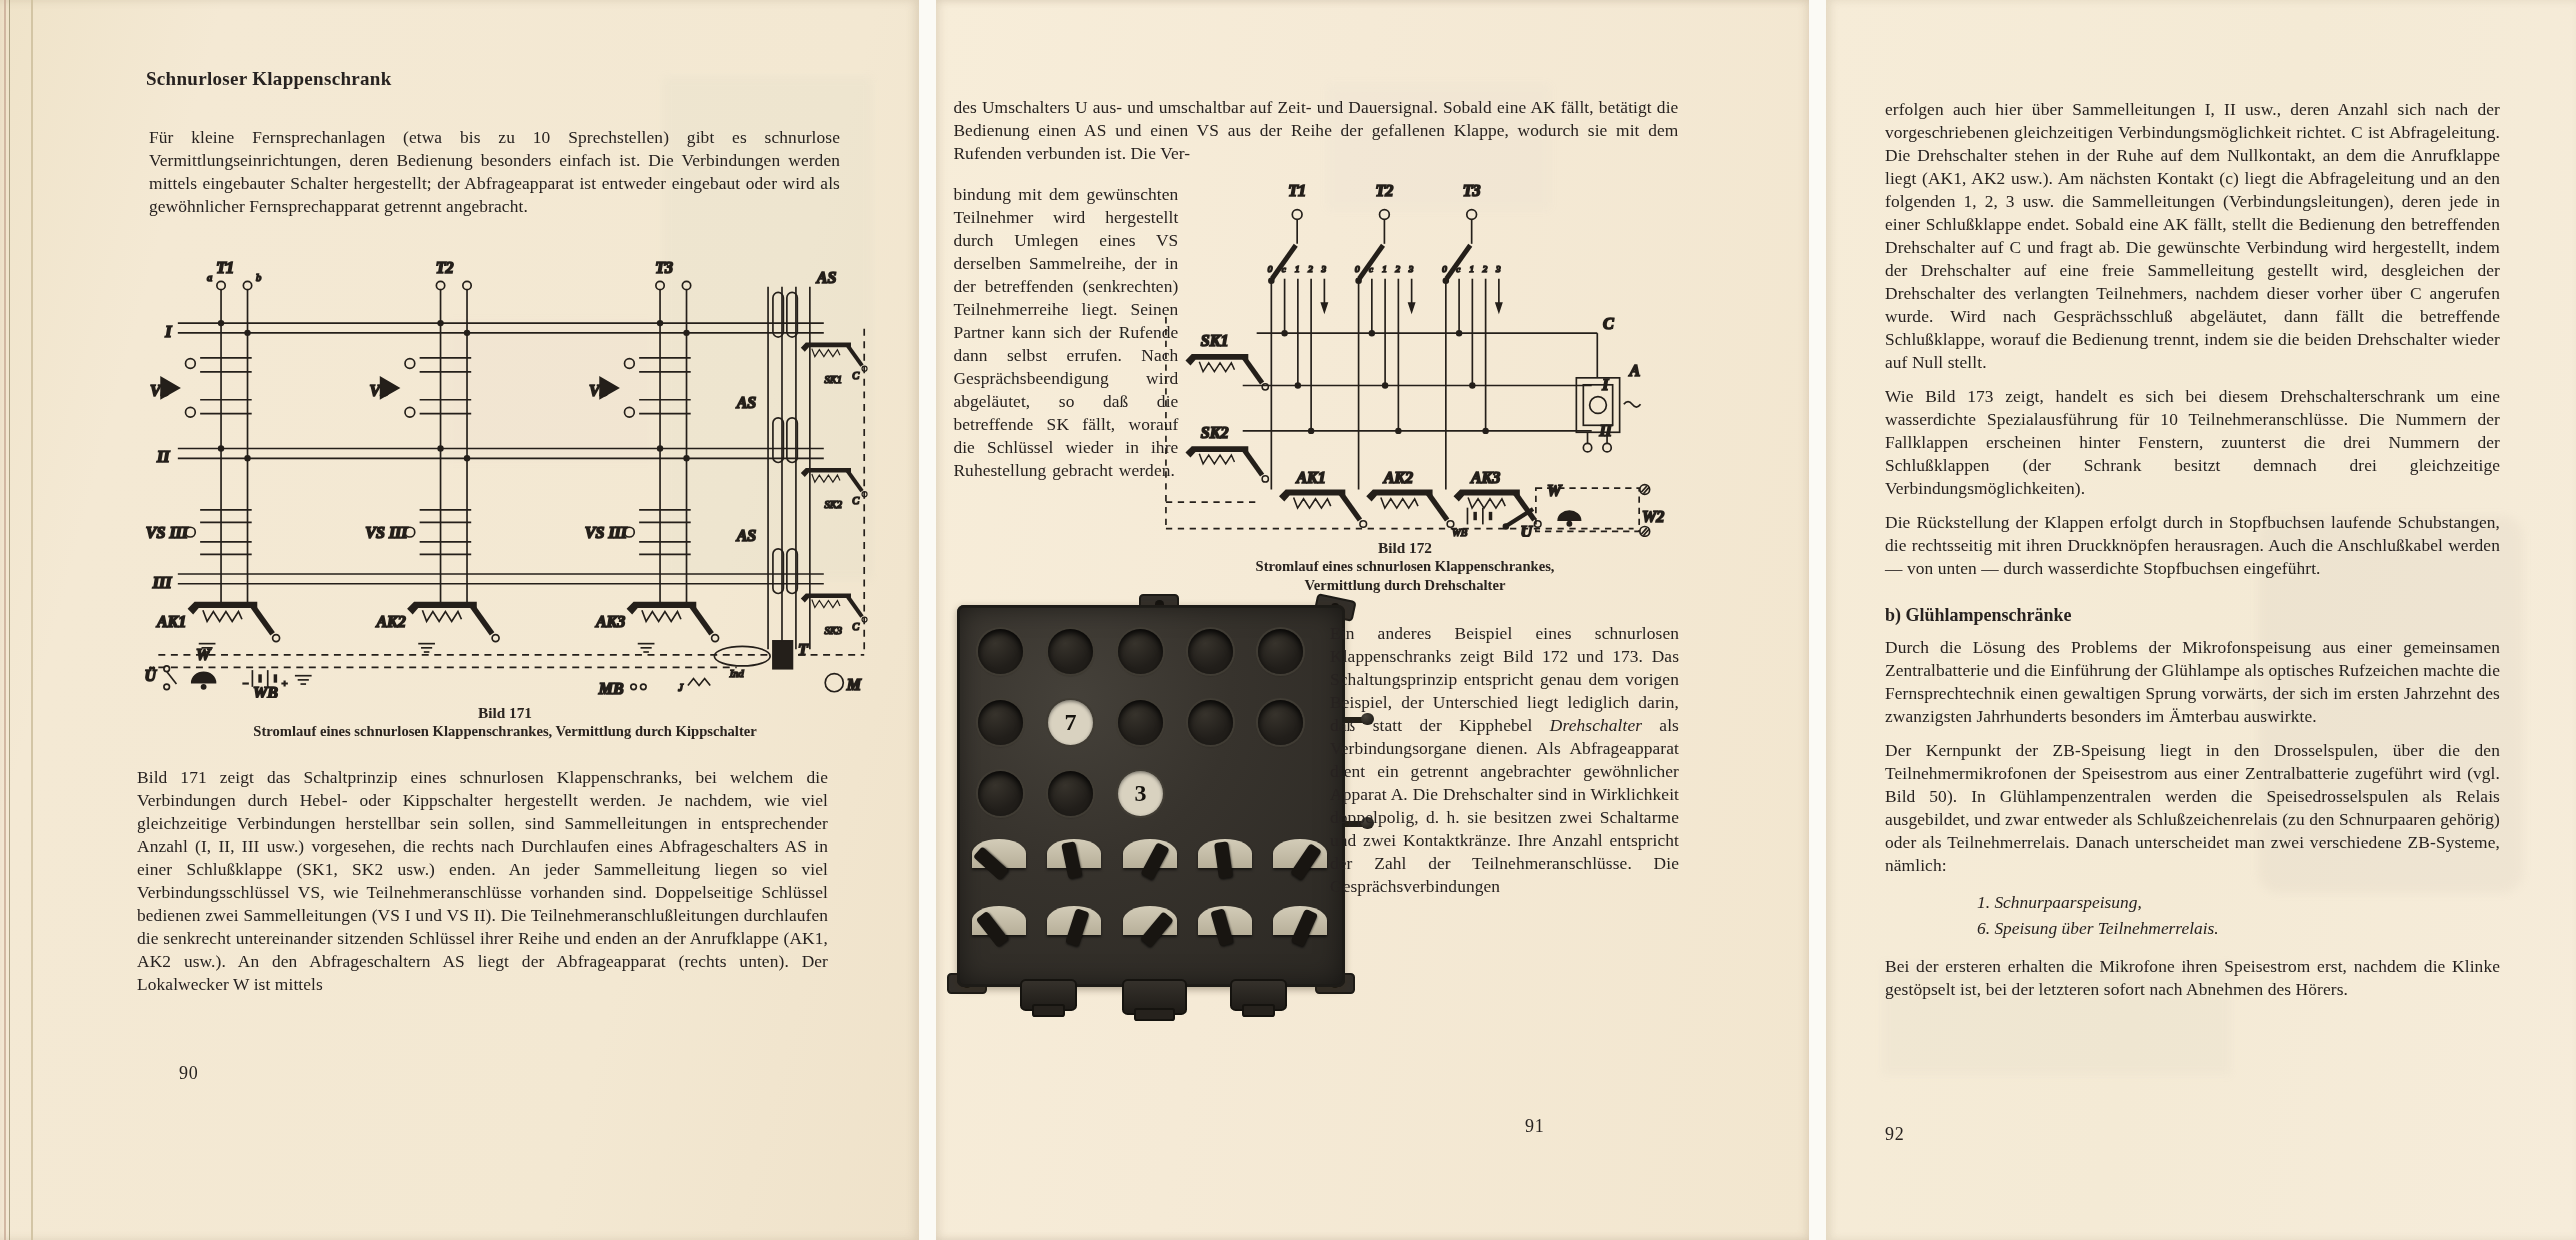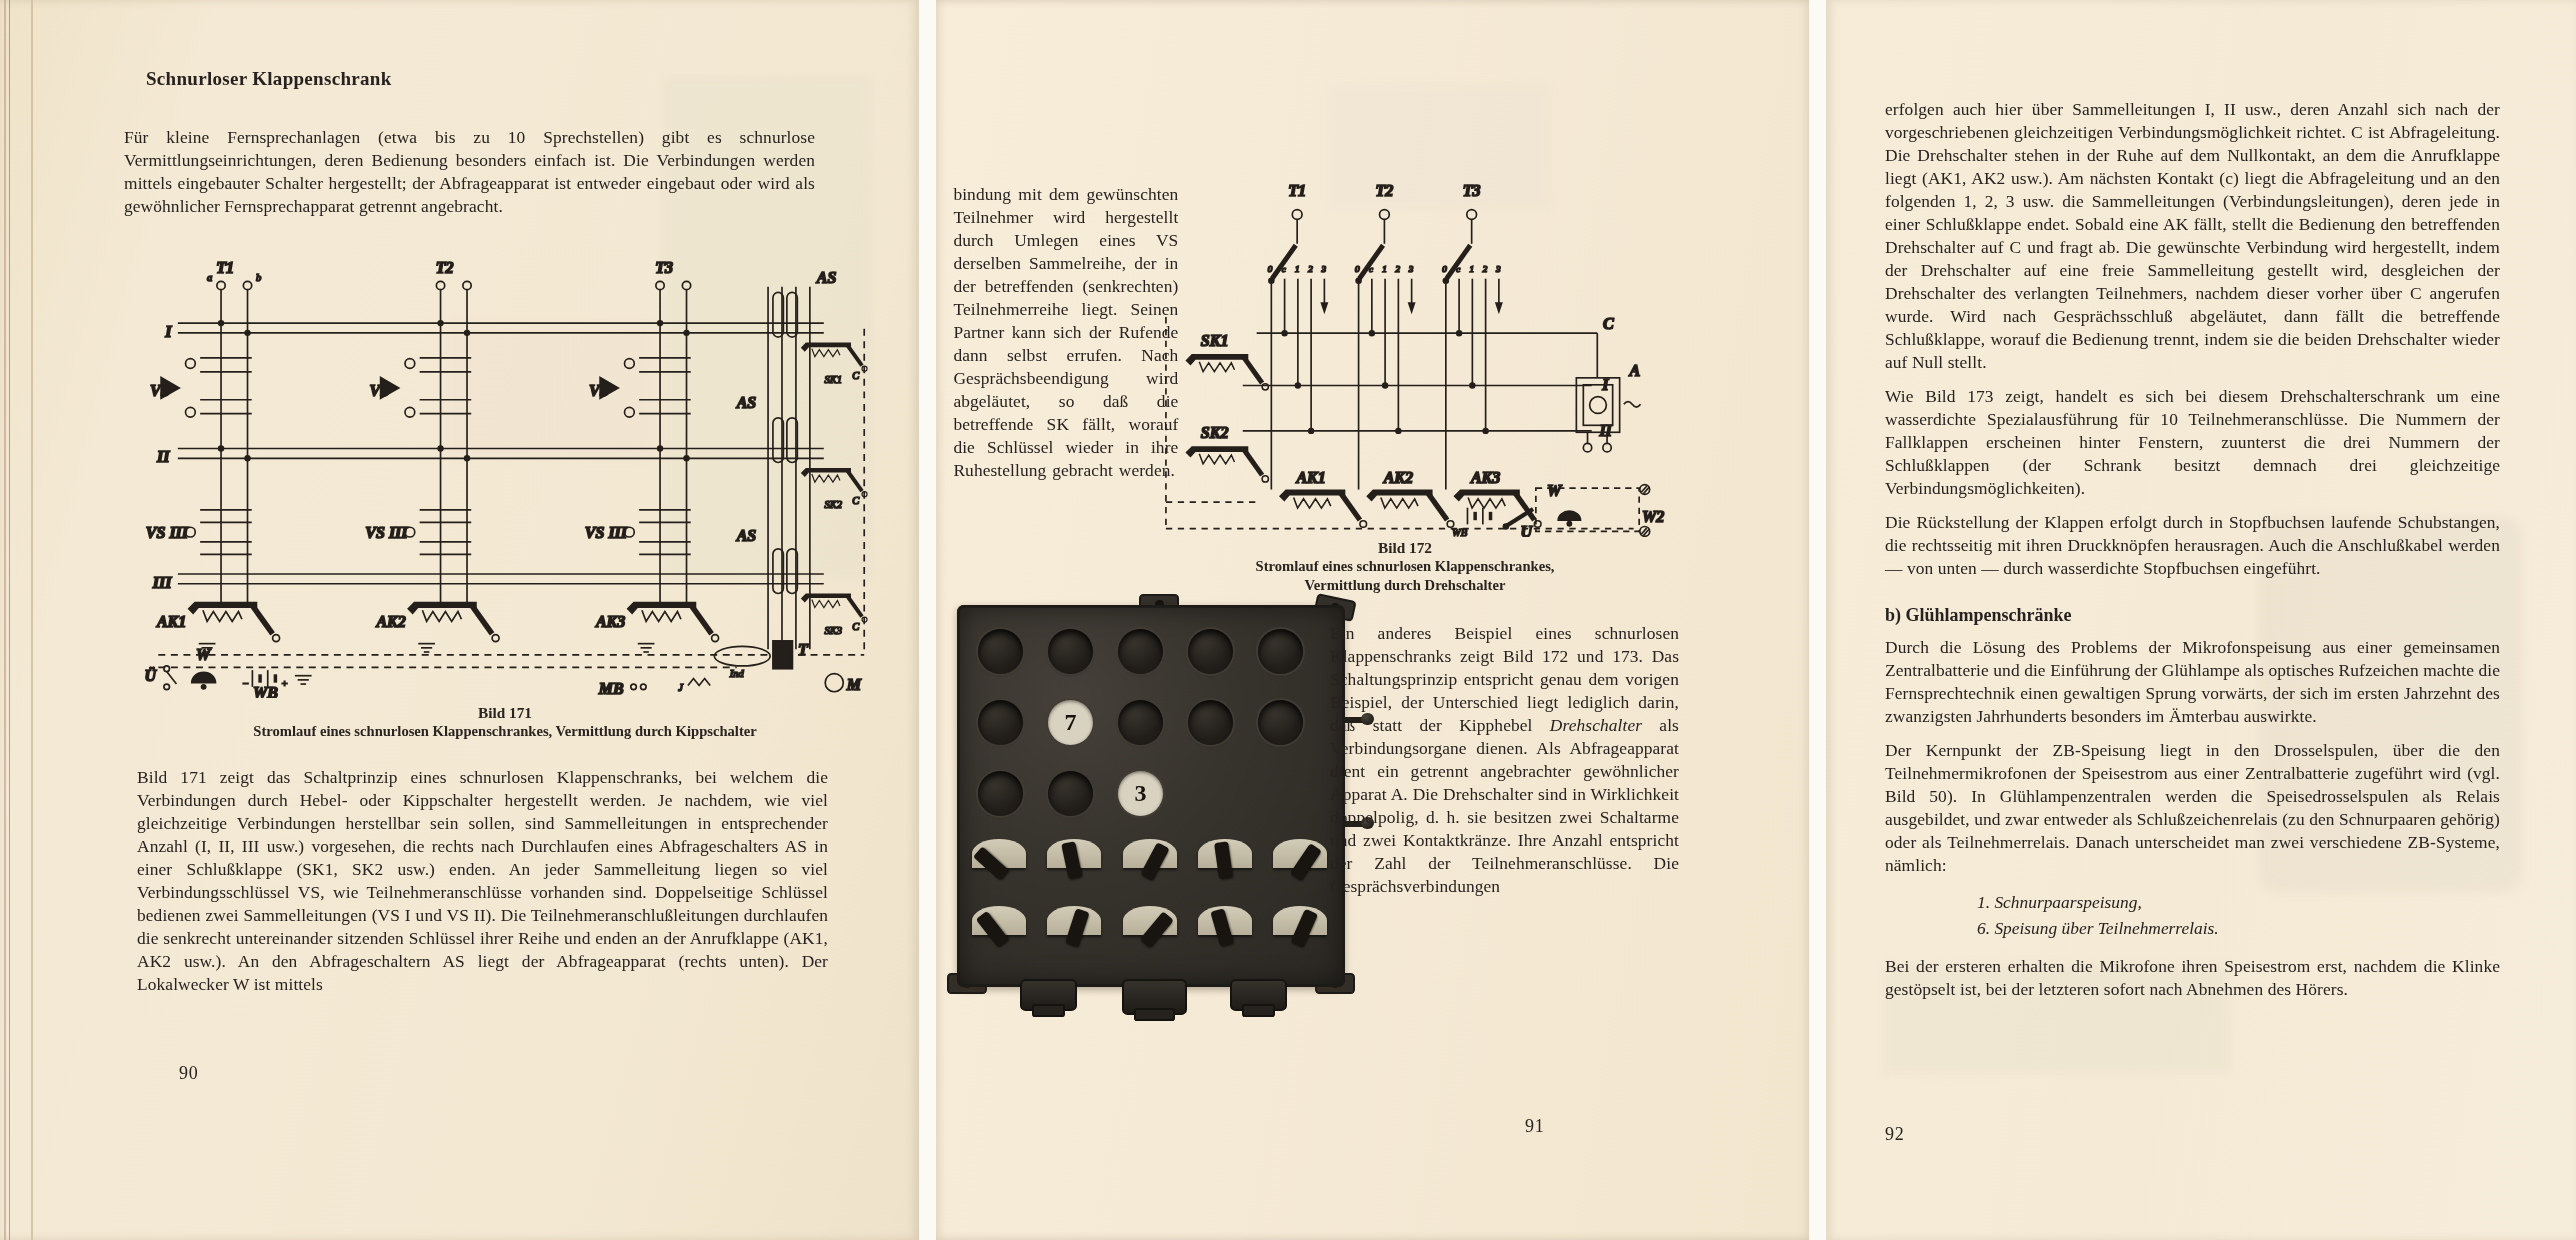--- a/index.html
+++ b/index.html
@@ -62,21 +62,21 @@
 
   <div class="page" id="pg90">
     <div class="edge" style="left:4.2px;width:2.1px;background:#c9ab96;opacity:.8;"></div>
     <div class="edge" style="left:9px;width:1.4px;background:#98906f;opacity:.8;"></div>
     <div class="edge" style="left:31px;width:2.1px;background:#cfc1a0;opacity:.9;"></div>
     <div class="ghost" style="left:663px;top:77px;width:209px;height:502px;background:rgba(176,190,170,.14);"></div>
     <div class="ghost" style="left:446px;top:321px;width:209px;height:140px;background:rgba(210,190,200,.10);"></div>
 
     <div class="title" style="left:146px;top:68px;">Schnurloser Klappenschrank</div>
 
-    <div class="txt" style="left:124px;top:126px;width:691px;">Für kleine Fernsprechanlagen (etwa bis zu 10 Sprechstellen) gibt es schnurlose Vermittlungseinrichtungen, deren Bedienung besonders einfach ist. Die Verbindungen werden mittels eingebauter Schalter hergestellt; der Abfrageapparat ist entweder eingebaut oder wird als gewöhnlicher Fernsprechapparat getrennt angebracht.</div>
+    <div class="txt" style="left:149px;top:126px;width:691px;">Für kleine Fernsprechanlagen (etwa bis zu 10 Sprechstellen) gibt es schnurlose Vermittlungseinrichtungen, deren Bedienung besonders einfach ist. Die Verbindungen werden mittels eingebauter Schalter hergestellt; der Abfrageapparat ist entweder eingebaut oder wird als gewöhnlicher Fernsprechapparat getrennt angebracht.</div>
 
     <svg style="position:absolute;left:137px;top:259px;" width="736" height="439" viewBox="0 0 1055 630" stroke="#241f1a" stroke-width="2.4" fill="none">
       <defs>
         <g id="flap">
           <path d="M0,10 L10,0 L100,0 L100,9 L16,9 L8,18 Z" fill="#241f1a" stroke="none"></path>
           <path d="M22,12 l6,16 9,-14 9,14 9,-14 9,14 9,-14 5,11"></path>
           <path d="M92,4 L122,46" stroke-width="8"></path>
           <circle cx="127" cy="52" r="5"></circle>
         </g>
         <g id="coil">
@@ -251,20 +251,21 @@
     </div>
 
     <div class="txt" style="left:137px;top:766px;width:691px;">Bild 171 zeigt das Schaltprinzip eines schnurlosen Klappenschranks, bei welchem die Verbindungen durch Hebel- oder Kippschalter hergestellt werden. Je nachdem, wie viel gleichzeitige Verbindungen herstellbar sein sollen, sind Sammelleitungen in entsprechender Anzahl (I, II, III usw.) vorgesehen, die rechts nach Durchlaufen eines Abfrageschalters AS in einer Schlußklappe (SK1, SK2 usw.) enden. An jeder Sammelleitung liegen so viel Verbindungsschlüssel VS, wie Teilnehmeranschlüsse vorhanden sind. Doppelseitige Schlüssel bedienen zwei Sammelleitungen (VS I und VS II). Die Teilnehmeranschlußleitungen durchlaufen die senkrecht untereinander sitzenden Schlüssel ihrer Reihe und enden an der Anrufklappe (AK1, AK2 usw.). An den Abfrageschaltern AS liegt der Abfrageapparat (rechts unten). Der Lokalwecker W ist mittels</div>
 
     <div class="pagenum" style="left:179px;top:1063px;">90</div>
   </div>
 
   <div class="page" id="pg91">
     <div class="ghost" style="left:391px;top:84px;width:223px;height:126px;background:rgba(190,185,200,.10);"></div>
 
+    <div class="txt" style="left:17.4px;top:96px;width:725px;">des Umschalters U aus- und umschaltbar auf Zeit- und Dauersignal. Sobald eine AK fällt, betätigt die Bedienung einen AS und einen VS aus der Reihe der gefallenen Klappe, wodurch sie mit dem Rufenden verbunden ist. Die Ver-</div>
 
     <div class="txt" style="left:17.4px;top:183px;width:225px;word-spacing:1.4px;">bindung mit dem gewünschten Teilnehmer wird hergestellt durch Umlegen eines VS derselben Sammelreihe, der in der betreffenden (senkrechten) Teilnehmerreihe liegt. Seinen Partner kann sich der Rufende dann selbst errufen. Nach Gesprächsbeendigung wird abgeläutet, so daß die betreffende SK fällt, worauf die Schlüssel wieder in ihre Ruhestellung gebracht werden.</div>
 
     <svg style="position:absolute;left:209px;top:174px;" width="520" height="363" viewBox="0 0 745 520" stroke="#241f1a" stroke-width="2.4" fill="none">
       <defs>
         <g id="term">
             <circle r="7"></circle>
             <line x1="-5" y1="4" x2="3" y2="-5"></line>
             <line x1="-2" y1="6" x2="6" y2="-3"></line>
           </g>

